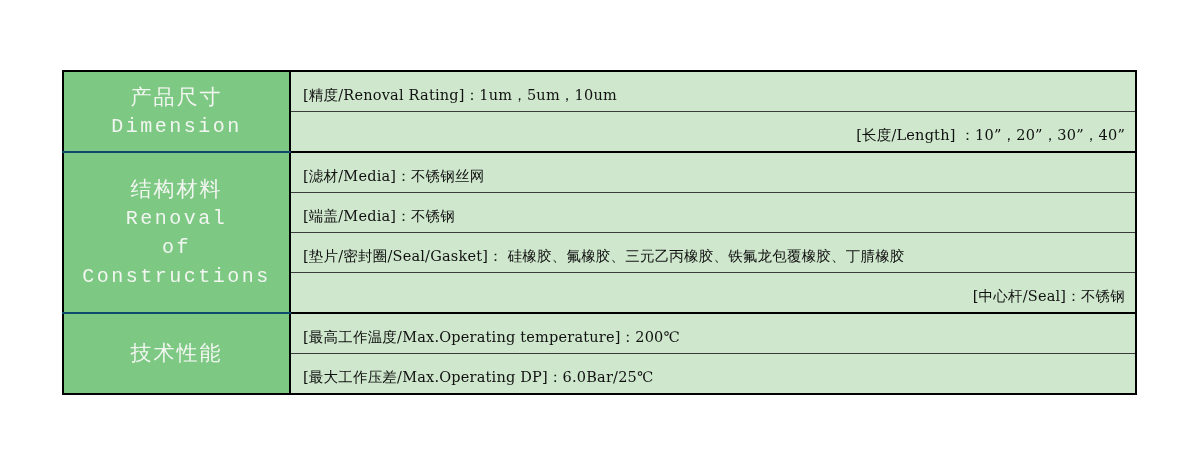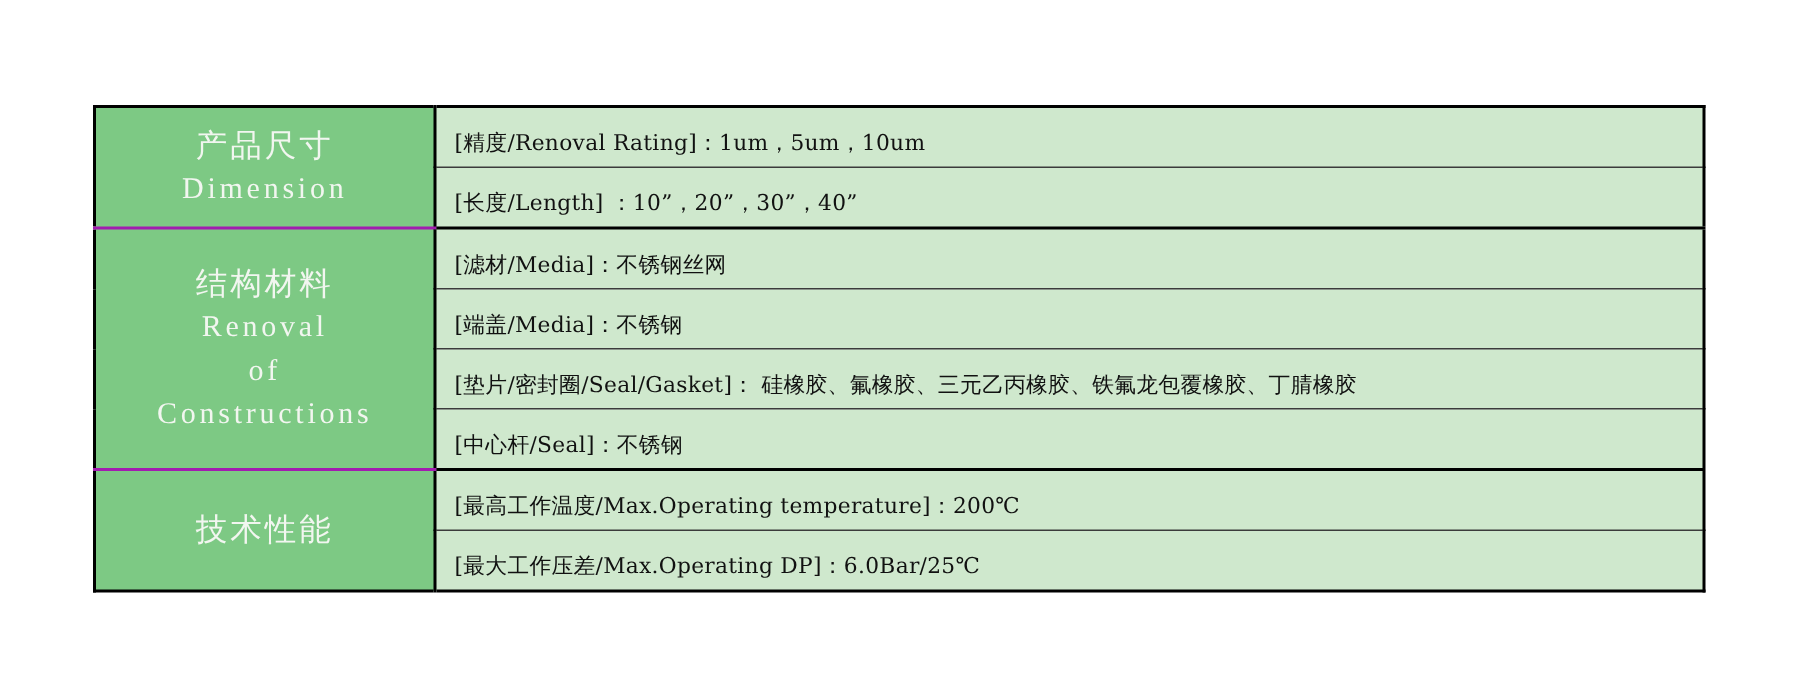--- a/index.html
+++ b/index.html
@@ -30,58 +30,59 @@
     border: 2px solid #000000;
   }
 
   td.group-header {
     width: 213px;
     background: #7dc984;
     color: #f2f6f0;
     text-align: center;
     vertical-align: middle;
     border-right: 2px solid #000000;
-    border-bottom: 2px solid #a21caf;
+    border-bottom: 2px solid #0c4a6e;
     padding: 2px 6px;
     line-height: 1.45;
   }
   td.group-header.last-group {
     border-bottom: none;
   }
 
   .gh-cn {
     display: block;
     font-size: 21px;
     letter-spacing: 2px;
     font-family: "DejaVu Serif", "Liberation Serif", serif;
   }
   .gh-en {
     display: block;
     font-size: 20px;
     letter-spacing: 2.5px;
-    font-family: Liberation Serif, serif;
+    font-family: Liberation Mono, monospace;
   }
 
   td.spec-cell {
     background: #cfe8cd;
     color: #111111;
     font-size: 14.5px;
     padding: 14px 10px 6px 12px;
     vertical-align: middle;
     border-bottom: 1px solid #3b3b3b;
     font-family: "DejaVu Serif", "Liberation Serif", serif;
     white-space: nowrap;
     letter-spacing: 0.2px;
   }
   tr.last-row td.spec-cell {
     border-bottom: none;
     margin-left: 36px;
   }
   tr.group-end td.spec-cell {
     border-bottom: 2px solid #000000;
+    text-align: right;
   }
 </style>
 </head>
 <body>
 
 <div id="spec-sheet">
   <table class="spec-table">
     <tbody>
 
       <tr>

